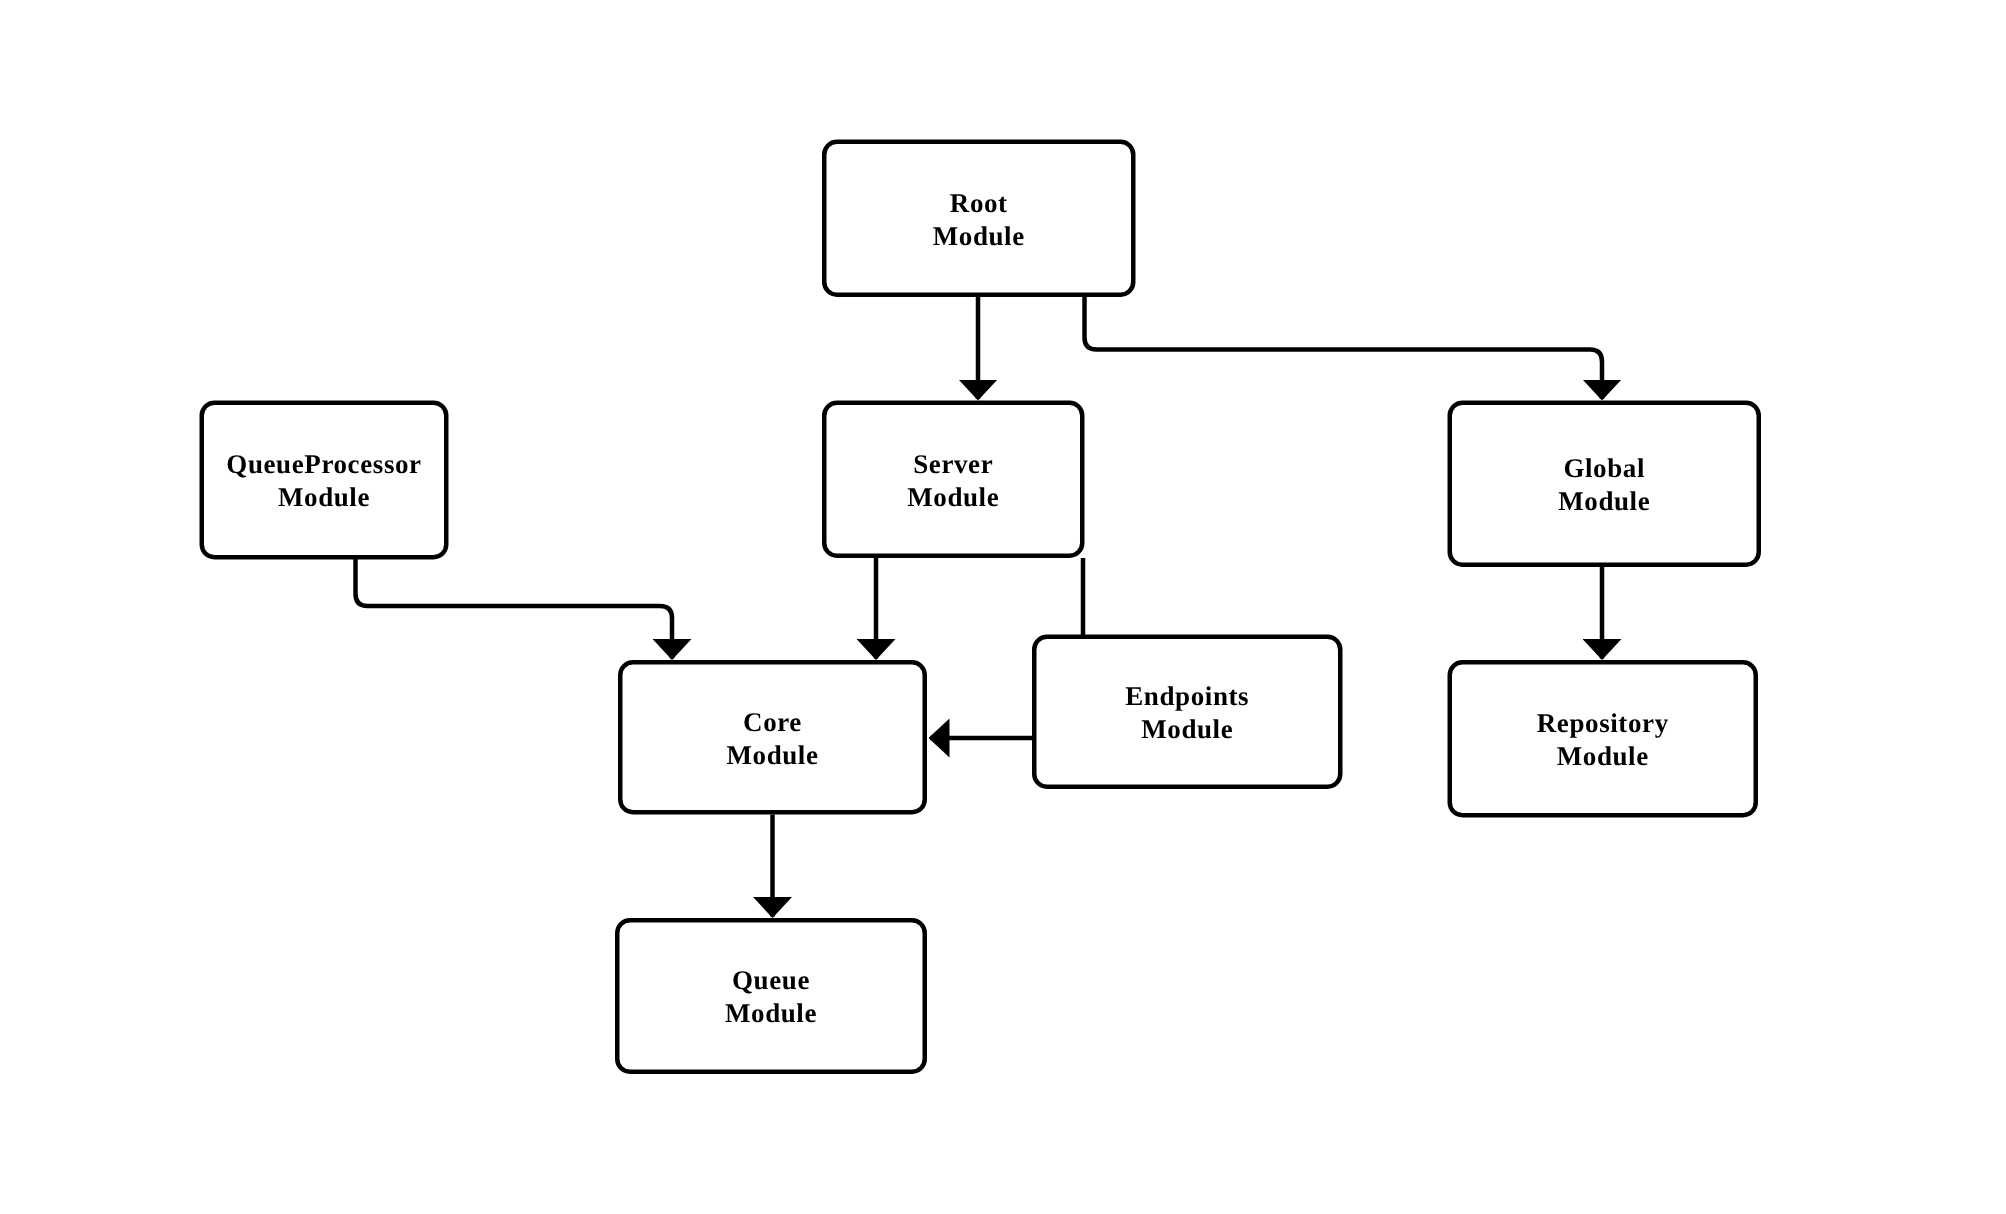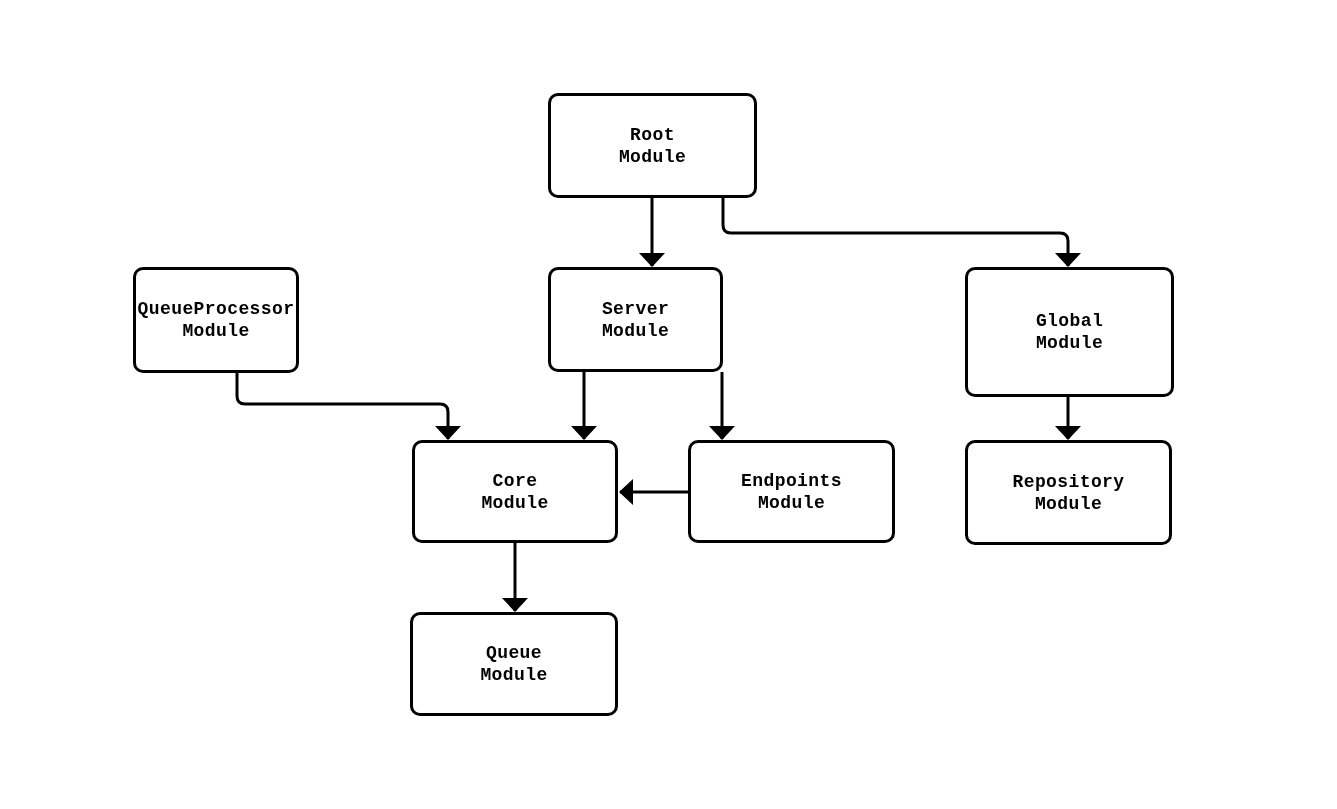--- a/index.html
+++ b/index.html
@@ -6,21 +6,21 @@
     margin: 0;
     padding: 0;
     background: #ffffff;
   }
   .canvas {
     position: relative;
     width: 1337px;
     height: 809px;
     background: #ffffff;
     overflow: hidden;
-    font-family: Liberation Mono, monospace;
+    font-family: Liberation Serif, serif;
   }
   .edges {
     position: absolute;
     left: 0;
     top: 0;
     width: 1337px;
     height: 809px;
   }
   .edge {
     fill: none;
@@ -43,23 +43,23 @@
     font-size: 18px;
     line-height: 22px;
     letter-spacing: 0.4px;
     color: #000000;
   }
   .node span { display: block; }
 
   .n-root          { left: 548px; top:  93px; width: 209px; height: 105px; }
   .n-queueprocessor{ left: 133px; top: 267px; width: 166px; height: 106px; }
   .n-server        { left: 548px; top: 267px; width: 175px; height: 105px; }
-  .n-global        { left: 965px; top: 267px; width: 209px; height: 130px; }
+  .n-global        { left: 965px; top: 267px; width: 209px; height: 111px; }
   .n-core          { left: 412px; top: 440px; width: 206px; height: 103px; }
-  .n-endpoints     { left: 688px; top: 440px; width: 207px; height: 103px; }
+  .n-endpoints     { left: 688px; top: 423px; width: 207px; height: 103px; }
   .n-repository    { left: 965px; top: 440px; width: 207px; height: 105px; }
   .n-queue         { left: 410px; top: 612px; width: 208px; height: 104px; justify-content: center; }
 </style>
 </head>
 <body>
 
 <div class="canvas">
 
   <svg class="edges" viewBox="0 0 1337 809" xmlns="http://www.w3.org/2000/svg">
     <defs>

